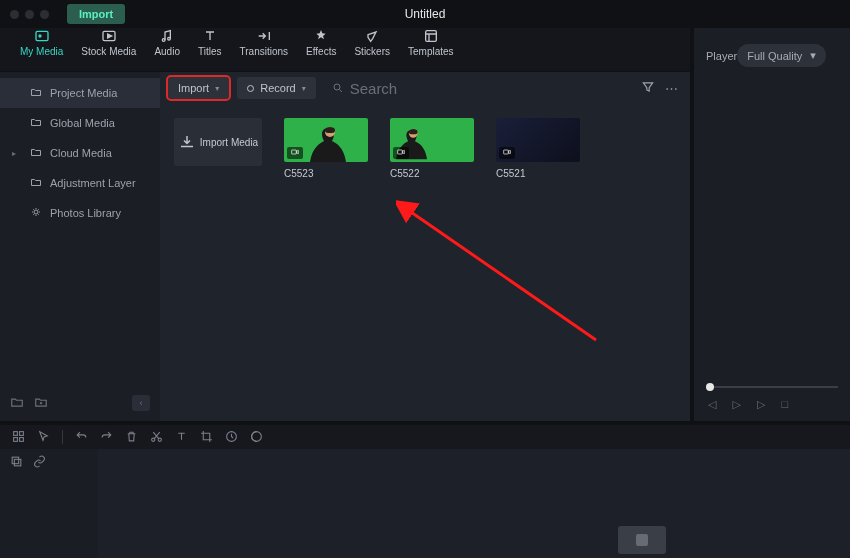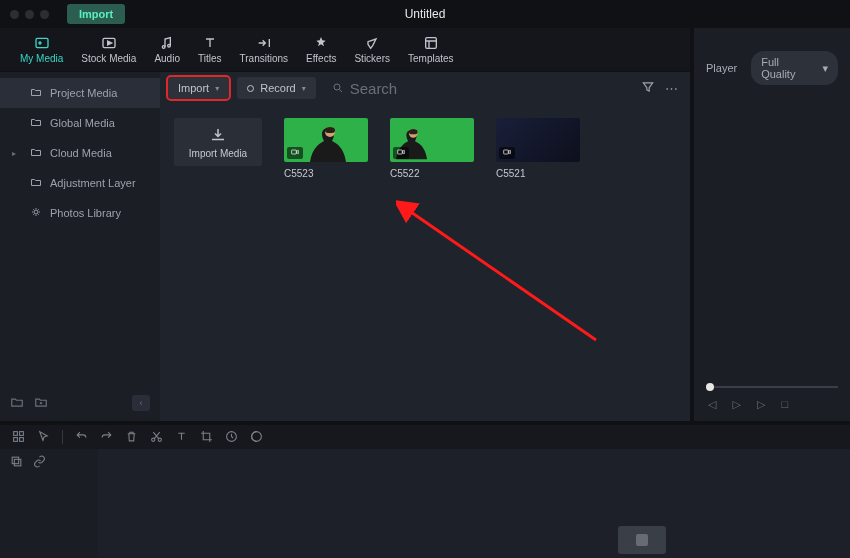--- a/index.html
+++ b/index.html
@@ -4,21 +4,21 @@
 <style>
 * { box-sizing: border-box; margin: 0; padding: 0; font-family: -apple-system, BlinkMacSystemFont, "Segoe UI", sans-serif; }
 body { background: #0f1115; color: #a8acb4; font-size: 11px; width: 850px; height: 558px; overflow: hidden; position: relative; }
 .titlebar { height: 28px; background: #0f1115; display: flex; align-items: center; padding-left: 10px; }
 .traffic { display: flex; gap: 6px; }
 .dot { width: 9px; height: 9px; border-radius: 50%; background: #2c2e33; }
 .tab-import { margin-left: 18px; background: #2b5e4f; color: #5aefc1; padding: 4px 12px; font-size: 11px; font-weight: 600; border-radius: 3px; }
 .title-center { position: absolute; left: 0; right: 0; text-align: center; color: #e8e8e8; font-weight: 400; font-size: 12px; pointer-events: none; }
 .main { display: flex; height: 393px; }
 .left { width: 690px; display: flex; flex-direction: column; background: #1b1e25; }
-.tabrow { height: 44px; display: flex; align-items: center; gap: 18px; padding-left: 20px; background: #14161c; border-bottom: 1px solid #0f1115; }
+.tabrow { height: 44px; display: flex; gap: 18px; padding-left: 20px; background: #14161c; border-bottom: 1px solid #0f1115; }
 .tabi { display: flex; flex-direction: column; align-items: center; gap: 2px; color: #c0c4cc; cursor: pointer; font-size: 10px; }
 .tabi.active { color: #39d6c1; }
 .tabi svg { width: 18px; height: 16px; }
 .mediarow { display: flex; flex: 1; }
 .sidebar { width: 160px; background: #1b1e25; display: flex; flex-direction: column; padding-top: 6px; position: relative; }
 .side-item { display: flex; align-items: center; gap: 8px; padding: 8px 12px; color: #9da2ac; cursor: pointer; font-size: 11px; }
 .side-item.active { background: #2a2e38; }
 .side-item .chev { width: 10px; display: inline-block; color: #6b6f78; font-size: 8px; }
 .side-bottom { position: absolute; bottom: 6px; left: 0; right: 0; display: flex; align-items: center; padding: 4px 10px; gap: 10px; color: #6b6f78; }
 .side-bottom .spacer { flex: 1; }
@@ -28,25 +28,25 @@
 .btn { background: #2c313a; color: #c0c4cc; padding: 5px 10px; border-radius: 3px; display: flex; align-items: center; gap: 6px; font-size: 11px; cursor: pointer; }
 .btn.import-h { outline: 2px solid #e02828; }
 .btn .car { font-size: 8px; color: #888; }
 .search { flex: 1; display: flex; align-items: center; gap: 6px; color: #6b6f78; font-size: 15px; padding-left: 8px; }
 .search svg { width: 12px; height: 12px; }
 .tbicons { display: flex; align-items: center; gap: 10px; color: #a0a4ae; padding-right: 4px; }
 .tbicons span { cursor: pointer; font-size: 13px; }
 .grid { flex: 1; display: flex; gap: 22px; padding: 14px; align-items: flex-start; }
 .card { display: flex; flex-direction: column; gap: 6px; }
 .thumb { width: 84px; height: 44px; border-radius: 2px; position: relative; display: flex; align-items: center; justify-content: center; }
-.thumb.impo { background: #2a2e37; width: 88px; height: 48px; flex-direction: column; gap: 4px; }
+.thumb.impo { background: #2a2e37; width: 88px; height: 48px; flex-direction: row; gap: 4px; }
 .badge { position: absolute; bottom: 3px; left: 3px; background: rgba(0,0,0,.55); padding: 1px 3px; border-radius: 2px; font-size: 9px; }
 .ctitle { font-size: 10px; color: #c6c9d1; }
 .right { flex: 1; background: #1b1e25; border-left: 4px solid #0f1115; display: flex; flex-direction: column; }
-.r-head { display: flex; align-items: center; gap: 14px; padding: 23px 12px; font-size: 11px; }
+.r-head { display: flex; align-items: center; padding: 16px 12px; font-size: 11px; }
 .r-head .fq { background: #2c313a; padding: 5px 10px; border-radius: 13px; display: flex; align-items: center; gap: 8px; }
 .r-body { flex: 1; }
 .r-ctrl { padding: 6px 12px 10px; }
 .scrub { height: 2px; background: #3a3e47; position: relative; margin-bottom: 10px; }
 .scrub .knob { position: absolute; left: 0; top: -3px; width: 8px; height: 8px; border-radius: 50%; background: #e8e8e8; }
 .pctrl { display: flex; gap: 16px; color: #6b6f78; font-size: 11px; padding-left: 2px; }
 .tlbar { height: 28px; background: #16181e; display: flex; align-items: center; gap: 12px; padding: 0 12px; color: #7b7f88; border-top: 4px solid #0f1115; }
 .tlbar .sep { width: 1px; height: 14px; background: #34373f; }
 .timeline { height: 109px; background: #1d2028; display: flex; }
 .tl-left { width: 98px; background: #1a1d24; padding: 6px 10px; display: flex; gap: 10px; color: #7b7f88; }

